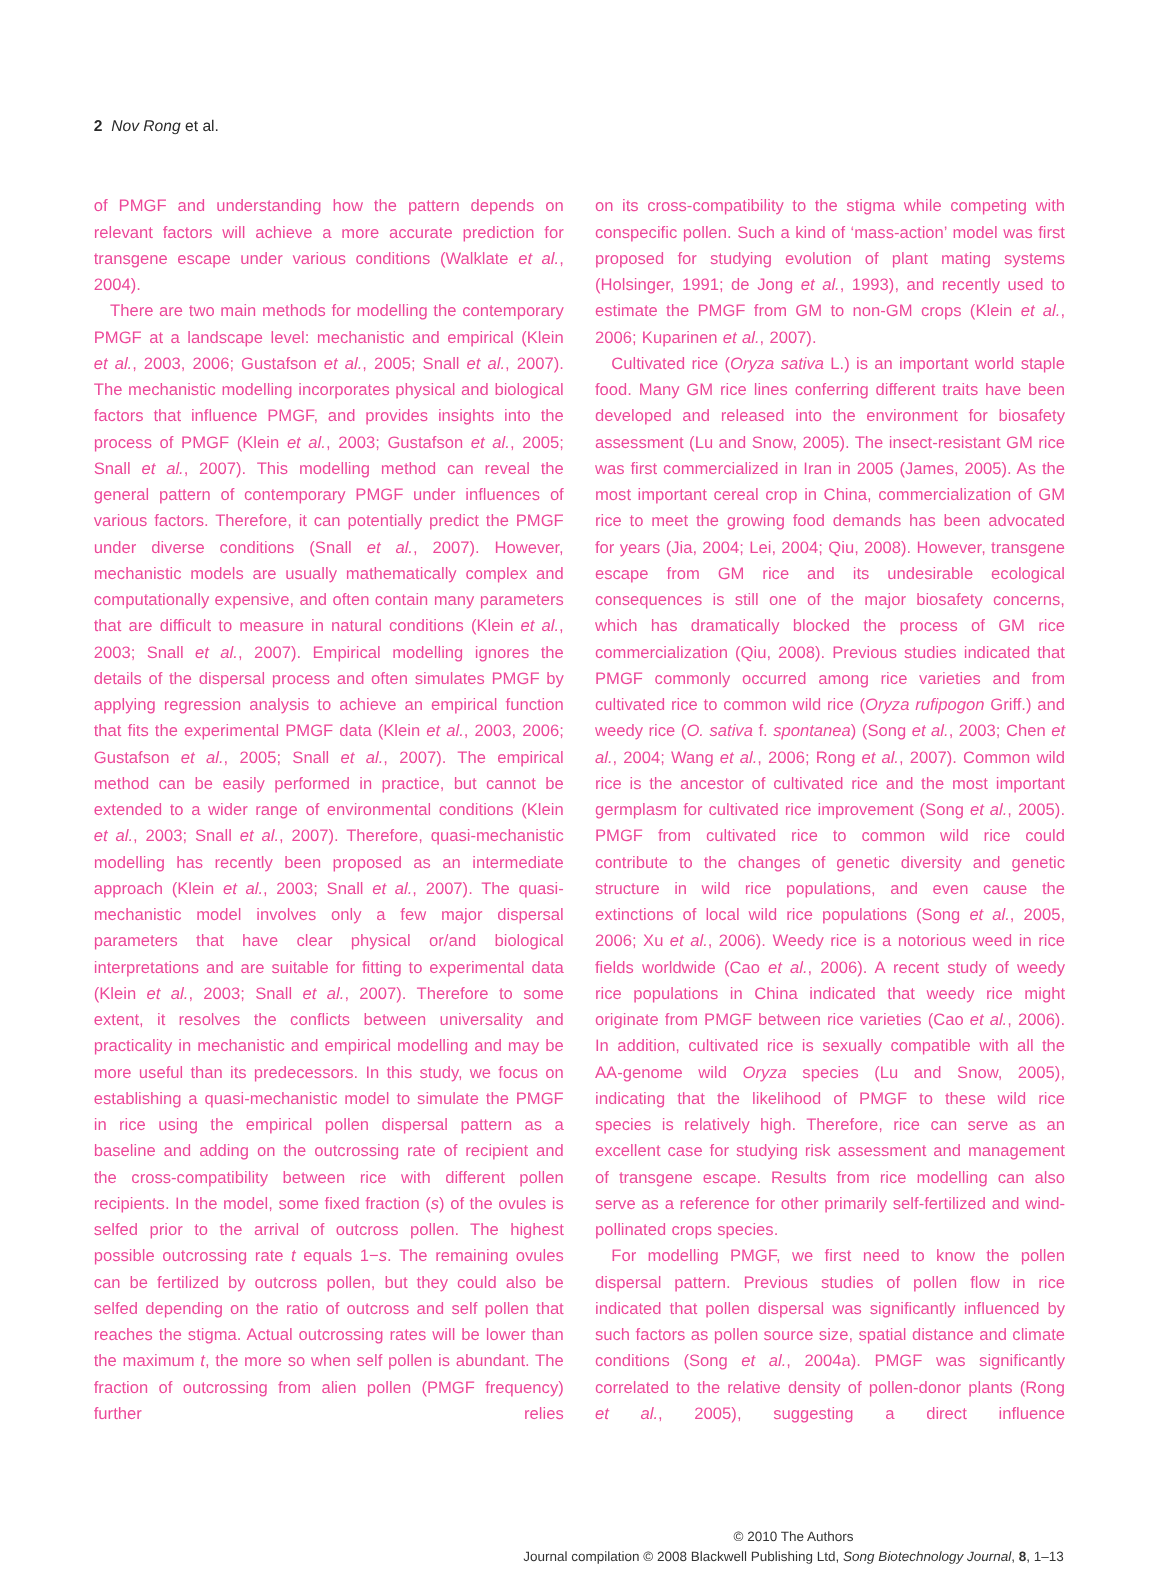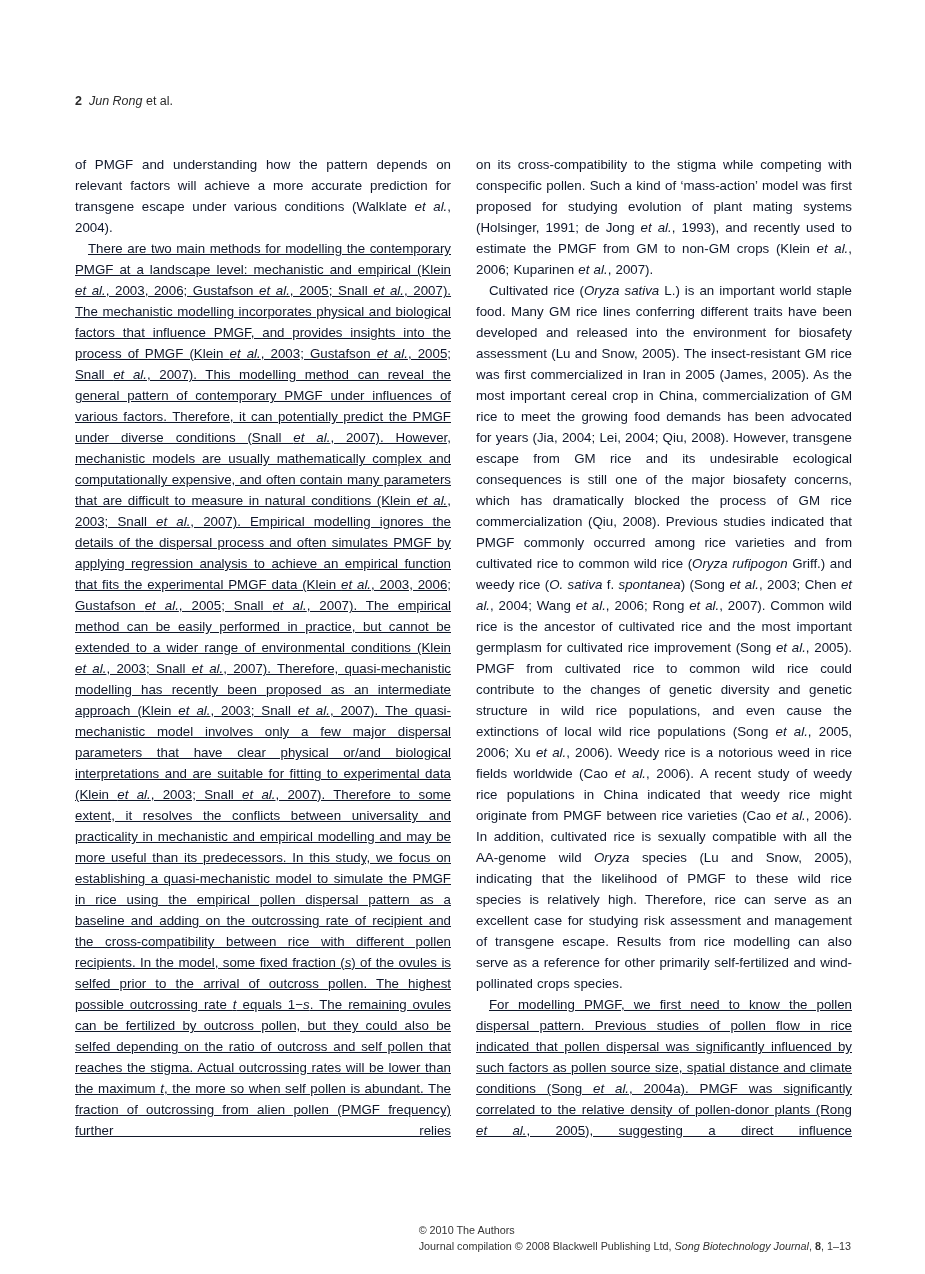--- a/index.html
+++ b/index.html
@@ -32,44 +32,44 @@
     width: 777px;
     display: flex;
     gap: 25px;
   }
   .col { width: 376px; }
   .para {
     margin: 0;
     text-align: justify;
     font-size: 13.3px;
     line-height: 21px;
-    color: #0f172a;
+    color: #ec4899;
     word-spacing: 0.5px;
   }
   .para.indent { text-indent: 13px; }
-  .para.jlast { text-align-last: justify; text-decoration: underline; }
+  .para.jlast { text-align-last: justify; }
   .it { font-style: italic; }
   .bf { font-weight: bold; }
   .footer {
     position: absolute;
     right: 74px;
     bottom: 20px;
-    text-align: left;
+    text-align: center;
     font-size: 10.8px;
     line-height: 16px;
     color: #333333;
   }
 </style>
 </head>
 <body>
 
 <div class="page">
 
   <div class="header">
-    <span class="page-number">2</span><span><span class="it">Jun Rong</span><span> et al.</span></span>
+    <span class="page-number">2</span><span><span class="it">Nov Rong</span><span> et al.</span></span>
   </div>
 
   <div class="columns">
     <div class="col">
       <p class="para"><span>of PMGF and understanding how the pattern depends on relevant factors will achieve a more accurate prediction for transgene escape under various conditions (Walklate </span><span class="it">et al.</span><span>, 2004).</span></p>
       <p class="para indent jlast"><span>There are two main methods for modelling the contemporary PMGF at a landscape level: mechanistic and empirical (Klein </span><span class="it">et al.</span><span>, 2003, 2006; Gustafson </span><span class="it">et al.</span><span>, 2005; Snall </span><span class="it">et al.</span><span>, 2007). The mechanistic modelling incorporates physical and biological factors that influence PMGF, and provides insights into the process of PMGF (Klein </span><span class="it">et al.</span><span>, 2003; Gustafson </span><span class="it">et al.</span><span>, 2005; Snall </span><span class="it">et al.</span><span>, 2007). This modelling method can reveal the general pattern of contemporary PMGF under influences of various factors. Therefore, it can potentially predict the PMGF under diverse conditions (Snall </span><span class="it">et al.</span><span>, 2007). However, mechanistic models are usually mathematically complex and computationally expensive, and often contain many parameters that are difficult to measure in natural conditions (Klein </span><span class="it">et al.</span><span>, 2003; Snall </span><span class="it">et al.</span><span>, 2007). Empirical modelling ignores the details of the dispersal process and often simulates PMGF by applying regression analysis to achieve an empirical function that fits the experimental PMGF data (Klein </span><span class="it">et al.</span><span>, 2003, 2006; Gustafson </span><span class="it">et al.</span><span>, 2005; Snall </span><span class="it">et al.</span><span>, 2007). The empirical method can be easily performed in practice, but cannot be extended to a wider range of environmental conditions (Klein </span><span class="it">et al.</span><span>, 2003; Snall </span><span class="it">et al.</span><span>, 2007). Therefore, quasi-mechanistic modelling has recently been proposed as an intermediate approach (Klein </span><span class="it">et al.</span><span>, 2003; Snall </span><span class="it">et al.</span><span>, 2007). The quasi-mechanistic model involves only a few major dispersal parameters that have clear physical or/and biological interpretations and are suitable for fitting to experimental data (Klein </span><span class="it">et al.</span><span>, 2003; Snall </span><span class="it">et al.</span><span>, 2007). Therefore to some extent, it resolves the conflicts between universality and practicality in mechanistic and empirical modelling and may be more useful than its predecessors. In this study, we focus on establishing a quasi-mechanistic model to simulate the PMGF in rice using the empirical pollen dispersal pattern as a baseline and adding on the outcrossing rate of recipient and the cross-compatibility between rice with different pollen recipients. In the model, some fixed fraction (</span><span class="it">s</span><span>) of the ovules is selfed prior to the arrival of outcross pollen. The highest possible outcrossing rate </span><span class="it">t</span><span> equals 1−</span><span class="it">s</span><span>. The remaining ovules can be fertilized by outcross pollen, but they could also be selfed depending on the ratio of outcross and self pollen that reaches the stigma. Actual outcrossing rates will be lower than the maximum </span><span class="it">t</span><span>, the more so when self pollen is abundant. The fraction of outcrossing from alien pollen (PMGF frequency) further relies</span></p>
     </div>
     <div class="col">
       <p class="para"><span>on its cross-compatibility to the stigma while competing with conspecific pollen. Such a kind of ‘mass-action’ model was first proposed for studying evolution of plant mating systems (Holsinger, 1991; de Jong </span><span class="it">et al.</span><span>, 1993), and recently used to estimate the PMGF from GM to non-GM crops (Klein </span><span class="it">et al.</span><span>, 2006; Kuparinen </span><span class="it">et al.</span><span>, 2007).</span></p>
       <p class="para indent"><span>Cultivated rice (</span><span class="it">Oryza sativa</span><span> L.) is an important world staple food. Many GM rice lines conferring different traits have been developed and released into the environment for biosafety assessment (Lu and Snow, 2005). The insect-resistant GM rice was first commercialized in Iran in 2005 (James, 2005). As the most important cereal crop in China, commercialization of GM rice to meet the growing food demands has been advocated for years (Jia, 2004; Lei, 2004; Qiu, 2008). However, transgene escape from GM rice and its undesirable ecological consequences is still one of the major biosafety concerns, which has dramatically blocked the process of GM rice commercialization (Qiu, 2008). Previous studies indicated that PMGF commonly occurred among rice varieties and from cultivated rice to common wild rice (</span><span class="it">Oryza rufipogon</span><span> Griff.) and weedy rice (</span><span class="it">O. sativa</span><span> f. </span><span class="it">spontanea</span><span>) (Song </span><span class="it">et al.</span><span>, 2003; Chen </span><span class="it">et al.</span><span>, 2004; Wang </span><span class="it">et al.</span><span>, 2006; Rong </span><span class="it">et al.</span><span>, 2007). Common wild rice is the ancestor of cultivated rice and the most important germplasm for cultivated rice improvement (Song </span><span class="it">et al.</span><span>, 2005). PMGF from cultivated rice to common wild rice could contribute to the changes of genetic diversity and genetic structure in wild rice populations, and even cause the extinctions of local wild rice populations (Song </span><span class="it">et al.</span><span>, 2005, 2006; Xu </span><span class="it">et al.</span><span>, 2006). Weedy rice is a notorious weed in rice fields worldwide (Cao </span><span class="it">et al.</span><span>, 2006). A recent study of weedy rice populations in China indicated that weedy rice might originate from PMGF between rice varieties (Cao </span><span class="it">et al.</span><span>, 2006). In addition, cultivated rice is sexually compatible with all the AA-genome wild </span><span class="it">Oryza</span><span> species (Lu and Snow, 2005), indicating that the likelihood of PMGF to these wild rice species is relatively high. Therefore, rice can serve as an excellent case for studying risk assessment and management of transgene escape. Results from rice modelling can also serve as a reference for other primarily self-fertilized and wind-pollinated crops species.</span></p>

